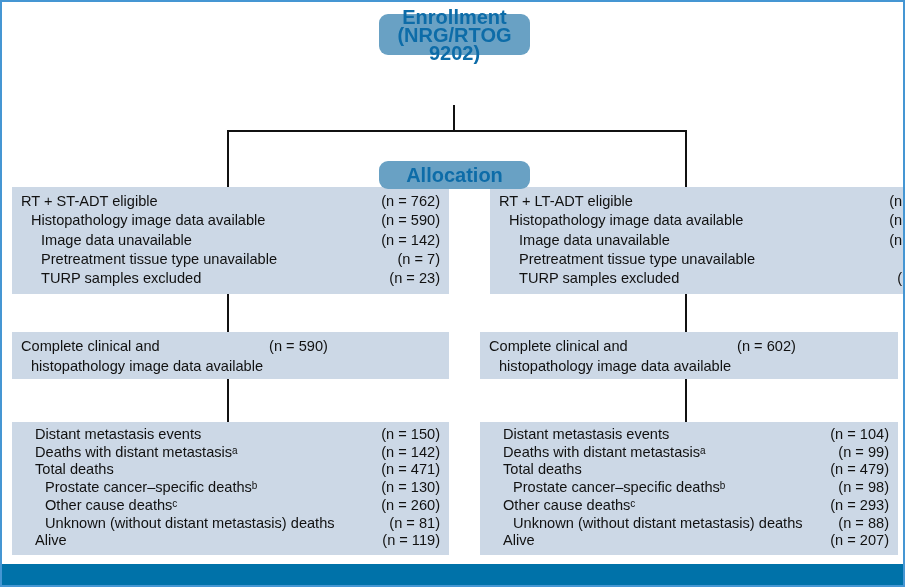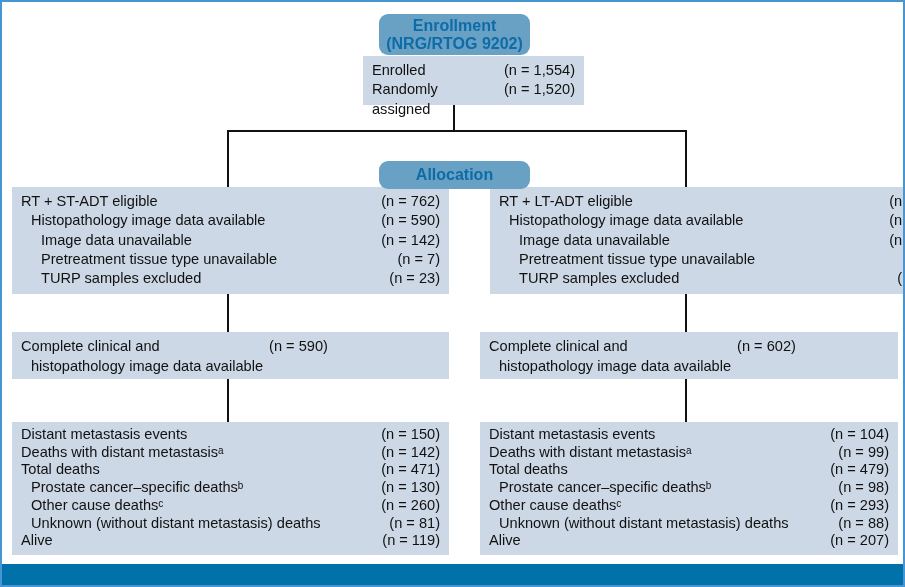--- a/index.html
+++ b/index.html
@@ -1,52 +1,42 @@
 <!DOCTYPE html>
 <html><head>
 <meta charset="utf-8">
 <style>
   html,body{margin:0;padding:0;background:#fff;}
   body{font-family:"Liberation Sans","DejaVu Sans",sans-serif;}
   .stage{position:relative;width:905px;height:587px;background:#fff;box-sizing:border-box;
          border:2px solid var(--outer-border,#4596d3);overflow:hidden;}
   .hdr{position:absolute;background:var(--header-fill,#69a1c4);color:var(--header-text,#0d6ca8);
-       font-weight:bold;font-size:16px;line-height:18px;text-align:center;border-radius:9px;
+       font-weight:bold;font-size:20px;line-height:18px;text-align:center;border-radius:9px;
        display:flex;flex-direction:column;justify-content:center;z-index:3;}
   .lbox{position:absolute;background:var(--box-fill,#ccd8e6);color:#111;font-size:14.6px;
         box-sizing:border-box;padding:5px 9px;z-index:2;}
   .row{display:flex;justify-content:space-between;align-items:baseline;line-height:19.3px;}
-  .orow{line-height:17.7px;}
+  .orow{line-height:17.7px;margin-left:14px;}
   .ind1{padding-left:10px;}
   .ind2{padding-left:20px;}
   .val{white-space:nowrap;padding-left:6px;}
   .ln{position:absolute;background:#111;z-index:1;}
   .bar{position:absolute;left:0;right:0;bottom:0;height:21px;background:var(--bottom-bar,#0072a9);z-index:4;}
   .an-wrap{display:flex;align-items:flex-start;line-height:19.5px;}
 </style>
 </head>
 <body>
 
 <div class="stage" style="--outer-border: #4596d3; --header-fill: #69a1c4; --header-text: #0d6ca8; --box-fill: #ccd8e6; --bottom-bar: #0072a9;">
 
   <div class="hdr" style="left:377px;top:12px;width:151px;height:41px;">
     <div>Enrollment</div>
     <div>(NRG/RTOG 9202)</div>
   </div>
 
-  <div class="lbox" style="left:361px;top:54px;width:221px;height:49px;">
-    <div class="row">
-      <span>Enrolled</span>
-      <span class="val">(n = 1,554)</span>
-    </div>
-    <div class="row">
-      <span>Randomly assigned</span>
-      <span class="val">(n = 1,520)</span>
-    </div>
-  </div>
 
   <div class="ln" style="left:451px;top:103px;width:2px;height:27px;"></div>
   <div class="ln" style="left:225px;top:128px;width:460px;height:2px;"></div>
   <div class="ln" style="left:225px;top:128px;width:2px;height:57px;"></div>
   <div class="ln" style="left:683px;top:128px;width:2px;height:57px;"></div>
 
   <div class="hdr" style="left:377px;top:159px;width:151px;height:28px;">
     <div>Allocation</div>
   </div>
 

